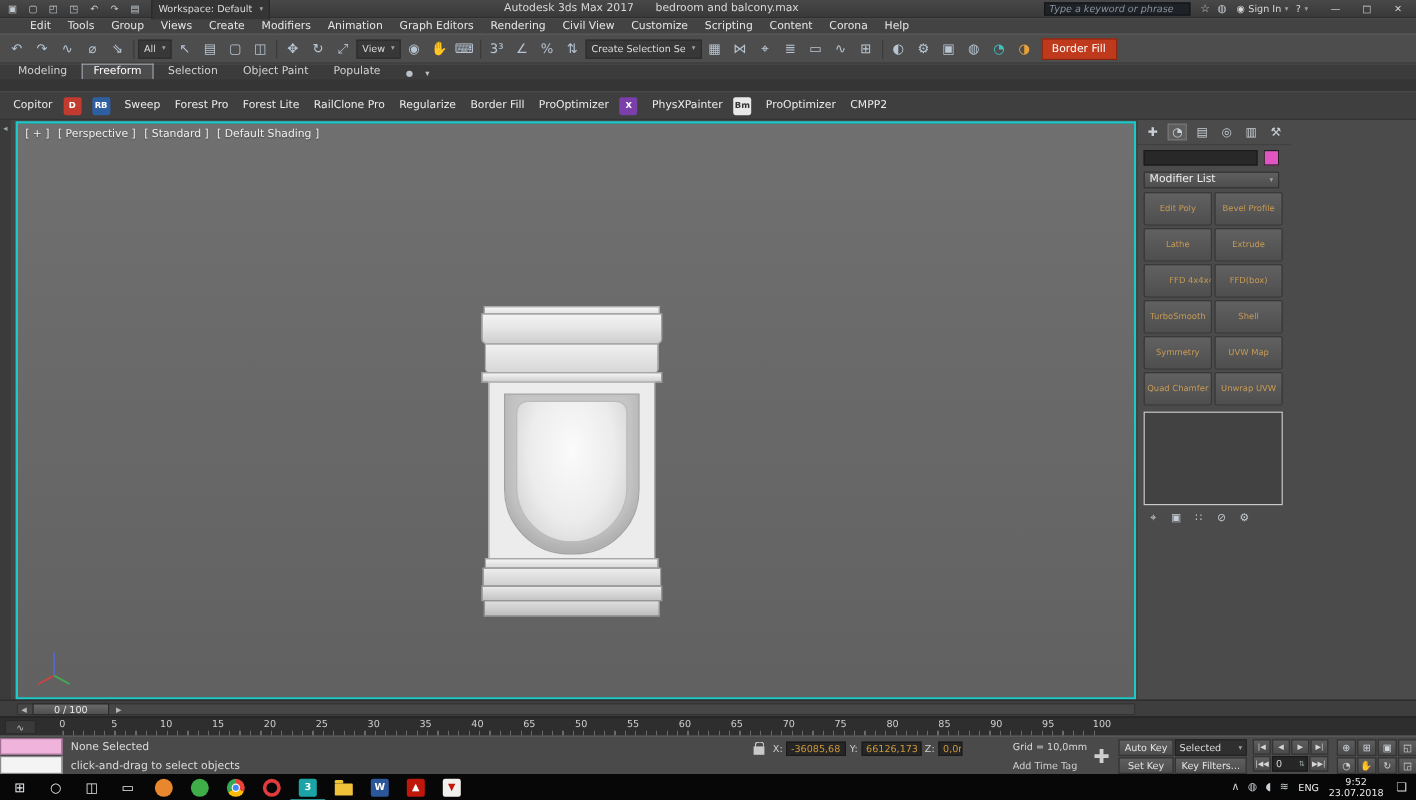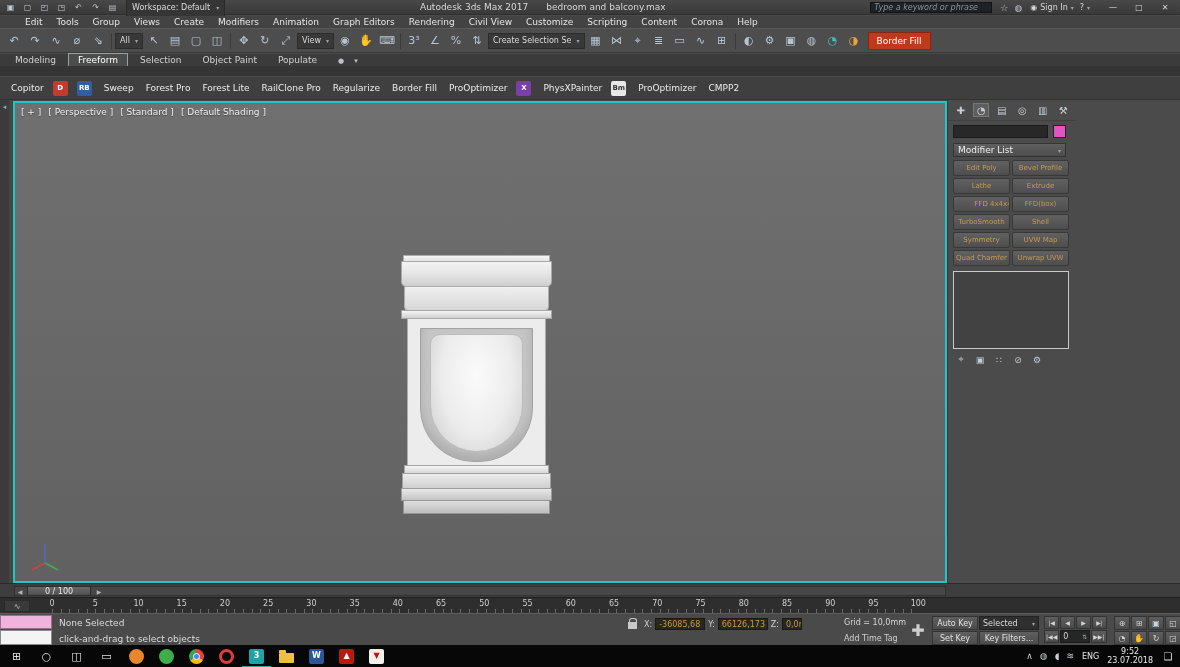--- a/index.html
+++ b/index.html
@@ -92,21 +92,21 @@
   .panel-tabs{display:flex;gap:5px;padding:3px 5px;border-bottom:1px solid #404040;}
   .panel-tab{width:16px;height:14px;display:flex;align-items:center;justify-content:center;color:#c8cfd6;font-size:10px;}
   .panel-tab.active{background:#5e5e5e;border:1px solid #777;}
   .obj-name-row{display:flex;align-items:center;gap:5px;padding:4px 5px 2px;}
   .obj-name-input{width:95px;height:13px;background:#282828;border:1px solid #1b1b1b;color:#ddd;
     font-family:inherit;font-size:8px;padding:0 2px;outline:none;}
   .color-swatch{width:13px;height:13px;border:1px solid #222;}
   .modifier-list{margin:3px 5px;width:113px;height:14px;background:linear-gradient(#5f5f5f,#4d4d4d);
     border:1px solid #333;display:flex;align-items:center;justify-content:space-between;padding:0 4px;font-size:9px;color:#f0f0f0;}
   .mod-grid{margin:2px 5px;width:116px;display:grid;grid-template-columns:57px 57px;gap:2px;}
-  .mod-btn{height:16px;background:linear-gradient(#616161,#4e4e4e);border:1px solid #383838;border-radius:2px;
+  .mod-btn{height:28px;background:linear-gradient(#616161,#4e4e4e);border:1px solid #383838;border-radius:2px;
     font-size:7px;display:flex;align-items:center;justify-content:center;white-space:nowrap;overflow:hidden;}
   .stack-box{margin:5px 5px 3px;width:116px;height:78px;background:#424242;border:1px solid #c9c9c9;}
   .stack-tools{display:flex;gap:3px;padding:1px 5px;}
   .stack-tool{width:16px;height:13px;display:flex;align-items:center;justify-content:center;color:#c4cbd2;font-size:9px;}
 
   
   .trackbar{position:absolute;top:583px;left:0;right:0;height:14px;background:#3e3e3e;border-top:1px solid #2a2a2a;}
   .groove{position:absolute;left:14px;width:932px;top:2px;height:10px;background:#474747;border:1px solid #323232;}
   .track-arrow{position:absolute;top:3px;width:10px;height:9px;color:#b5b5b5;font-size:6px;display:flex;align-items:center;justify-content:center;}
   .slider-handle{position:absolute;left:27px;top:2px;width:64px;height:10px;background:linear-gradient(#6a6a6a,#4f4f4f);

